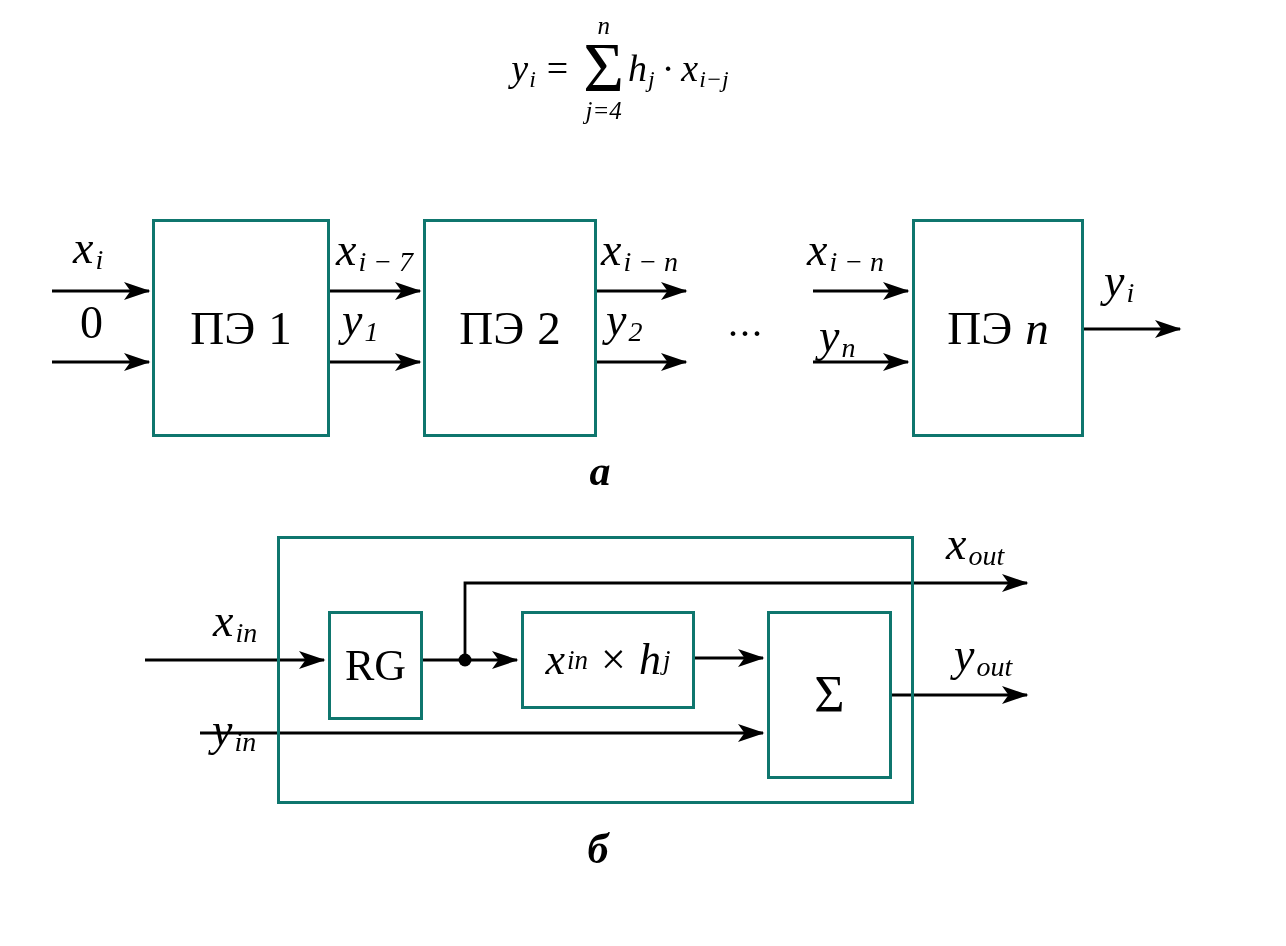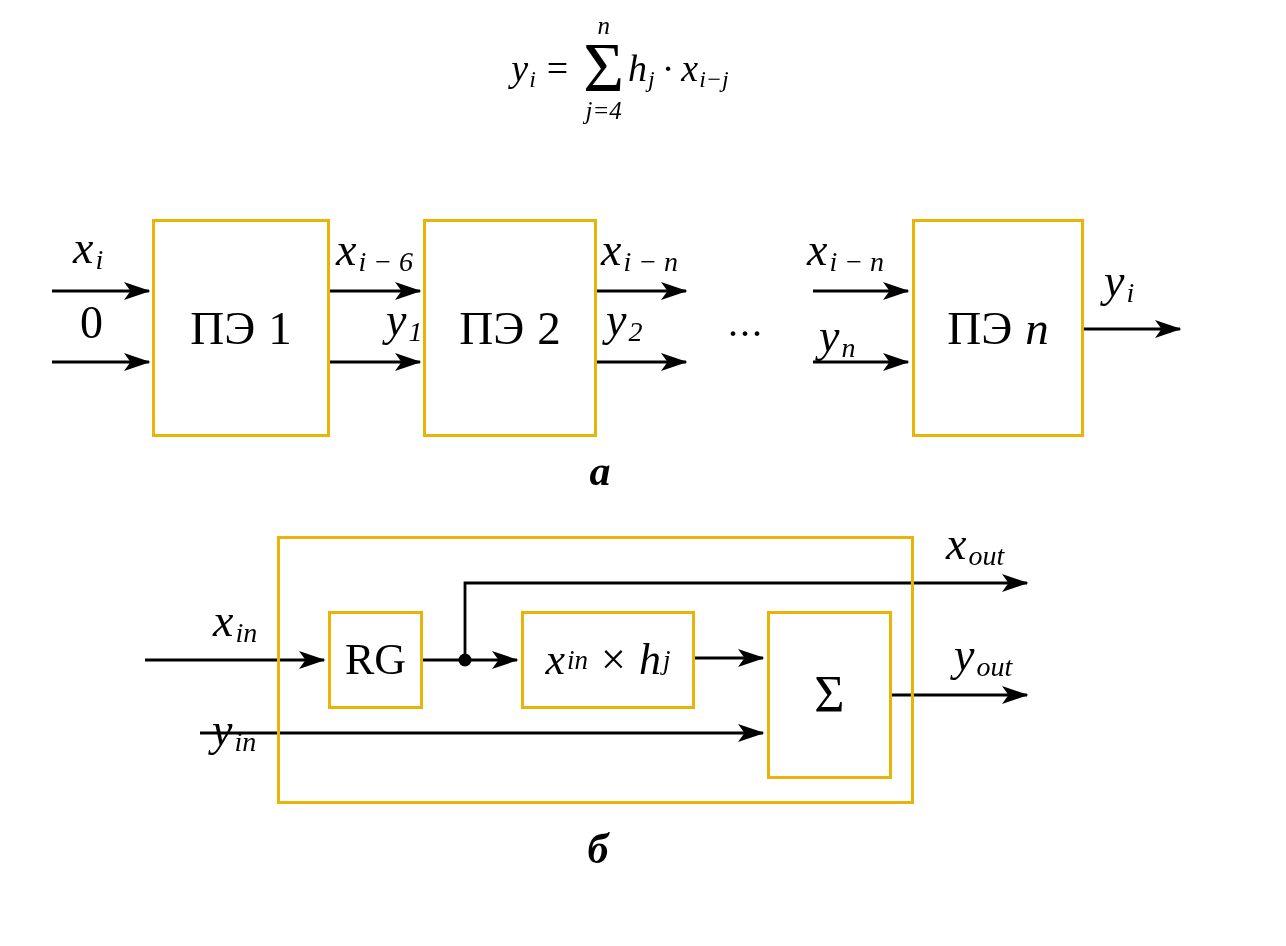--- a/index.html
+++ b/index.html
@@ -26,21 +26,21 @@
 
   
   .lbl {
     position:absolute; white-space:nowrap; font-size:46px; line-height:1;
   }
   .lbl sub { font-size:28px; font-style:italic; line-height:0; vertical-align:-0.22em; margin-left:2px; }
   .rm { font-style:normal; }
 
   
   .block {
-    position:absolute; box-sizing:border-box; border:3px solid #eab308;
+    position:absolute; box-sizing:border-box; border:3px solid #0f766e;
     display:flex; align-items:center; justify-content:center;
     background:transparent; line-height:1;
   }
   .pe { font-size:47px; }
   .pe .idx { margin-left:13px; }
   .outer { border-width:3px; }
   .rg { font-size:44px; }
   .sig { font-size:52px; }
   .mult { font-size:44px; }
   .mult sub { font-size:27px; font-style:italic; line-height:0; vertical-align:-0.22em; margin-left:2px; }
@@ -106,32 +106,32 @@
     <span class="rm">ПЭ</span>
       <span class="idx rm">2</span>
   </div>
   <div class="block pe" style="left:912px; top:219px; width:172px; height:218px;">
     <span class="rm">ПЭ</span>
       <span class="idx v">n</span>
   </div>
 
   <div class="lbl" style="left:73px; top:225px;"><span class="v">x</span><sub>i</sub></div>
   <div class="lbl rm" style="left:80px; top:300px;">0</div>
-  <div class="lbl" style="left:336px; top:227px;"><span class="v">x</span><sub>i − 6</sub></div>
-  <div class="lbl" style="left:342px; top:297px;margin-left:44px;"><span class="v">y</span><sub>1</sub></div>
+  <div class="lbl" style="left:336px; top:227px;"><span class="v">x</span><sub>i − 7</sub></div>
+  <div class="lbl" style="left:342px; top:297px;"><span class="v">y</span><sub>1</sub></div>
   <div class="lbl" style="left:601px; top:227px;"><span class="v">x</span><sub>i − n</sub></div>
   <div class="lbl" style="left:606px; top:297px;"><span class="v">y</span><sub>2</sub></div>
   <div class="dots" style="left:728px; top:303px;">...</div>
   <div class="lbl" style="left:807px; top:227px;"><span class="v">x</span><sub>i − n</sub></div>
   <div class="lbl" style="left:819px; top:297px;margin-top:16px;"><span class="v">y</span><sub>n</sub></div>
   <div class="lbl" style="left:1104px; top:258px;"><span class="v">y</span><sub>i</sub></div>
   <div class="caption" style="left:550px; top:450px;">a</div>
 
   <div class="block outer" style="left:277px; top:536px; width:637px; height:268px; border-width:3px;"></div>
-  <div class="block rg" style="left:328px; top:611px; width:95px; height:98px;">
+  <div class="block rg" style="left:328px; top:611px; width:95px; height:109px;">
       <span class="rm">RG</span>
     </div>
   <div class="block mult" style="left:521px; top:611px; width:174px; height:98px;">
     <span class="v">x</span>
       <sub>in</sub>
       <span class="op">×</span>
       <span class="v">h</span>
       <sub>j</sub>
   </div>
   <div class="block sig" style="left:767px; top:611px; width:125px; height:168px;">

